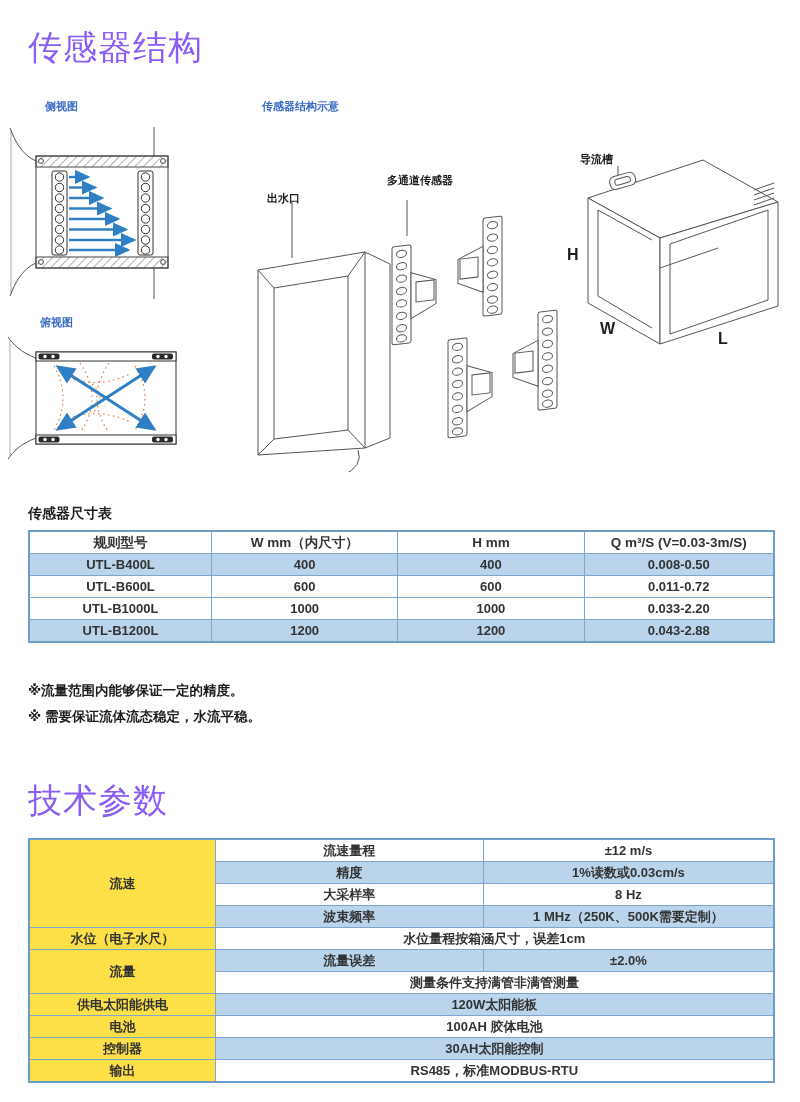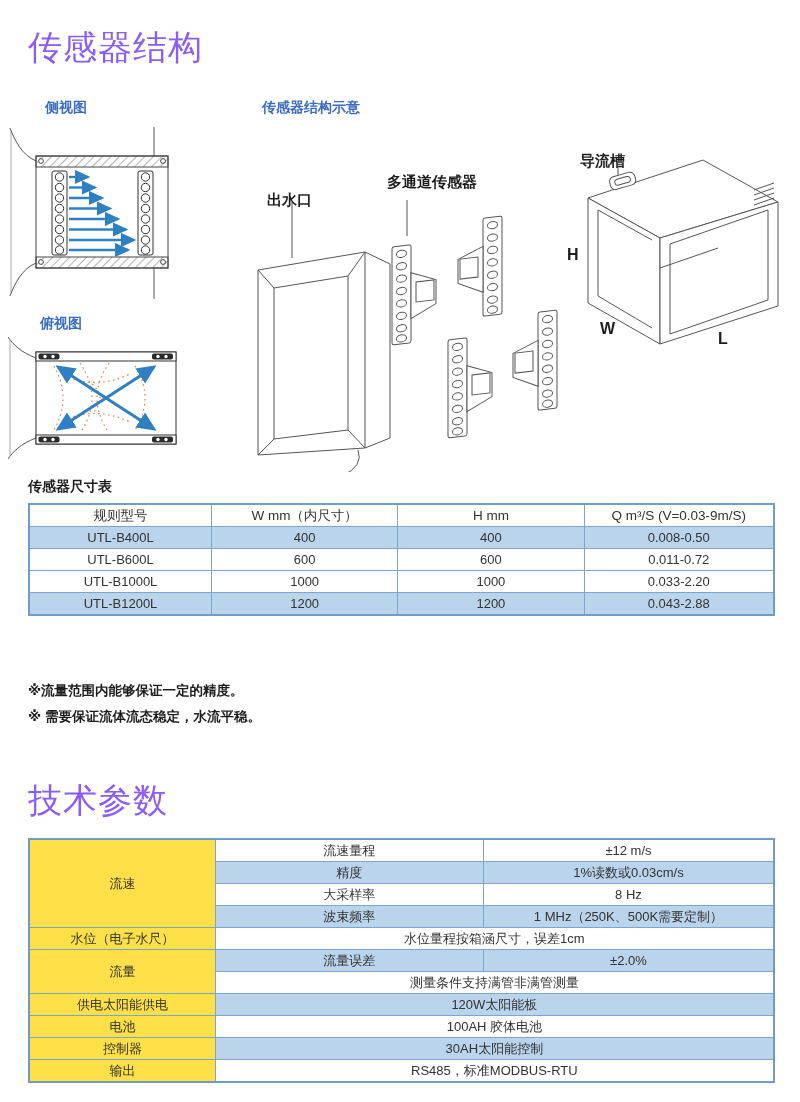--- a/index.html
+++ b/index.html
@@ -1,26 +1,26 @@
 <!DOCTYPE html>
 <html><head>
 <meta charset="utf-8">
 <style>
   html,body{margin:0;padding:0;background:#ffffff;}
   .page{position:relative;width:800px;height:1102px;background:#ffffff;overflow:hidden;
         font-family:"Liberation Sans","DejaVu Sans",sans-serif;color:#222;}
   .abs{position:absolute;}
   .sec-title{font-size:34px;font-weight:normal;color:#8b5cf6;letter-spacing:1px;}
-  .fig-label-blue{font-size:14px;font-weight:bold;color:#3a6cc3;}
-  .fig-label-black{font-size:15px;font-weight:bold;color:#1d1d1d;}
+  .fig-label-blue{font-size:11px;font-weight:bold;color:#3a6cc3;}
+  .fig-label-black{font-size:11px;font-weight:bold;color:#1d1d1d;}
   .dim-label{font-size:16px;font-weight:bold;color:#1d1d1d;}
   .tbl-title{font-size:14px;font-weight:bold;color:#1d1d1d;margin:0 0 7px 0;}
   table.spec{border-collapse:collapse;width:747px;table-layout:fixed;border:2px solid #6f9dc9;}
   table.spec td,table.spec th{border:1px solid #7ea6cd;height:21px;text-align:center;
-      font-size:13px;font-weight:normal;color:#333;padding:0 4px;overflow:hidden;white-space:nowrap;}
+      font-size:13px;font-weight:bold;color:#333;padding:0 4px;overflow:hidden;white-space:nowrap;}
   table.spec th{font-size:13.5px;color:#333;}
   td.b,th.b{background:#b9d4eb;}
   td.lbl{background:#fde047;}
   .note{font-size:13.5px;font-weight:600;color:#1d1d1d;text-align:right;}
   svg{display:block;}
   .ln{stroke:#555;fill:none;stroke-width:1;}
   .thin{stroke:#888;fill:none;stroke-width:0.7;}
 </style>
 </head>
 <body>
@@ -197,35 +197,35 @@
       <rect x="57" y="29.5" width="16" height="6" rx="3" fill="#fff" stroke="#555"></rect>
     </g>
     <g stroke="#555">
       <line x1="196" y1="42" x2="216" y2="35"></line>
       <line x1="196" y1="47" x2="216" y2="40"></line>
       <line x1="196" y1="52" x2="216" y2="45"></line>
       <line x1="196" y1="57" x2="216" y2="50"></line>
     </g>
   </svg>
 
-  <div class="abs" style="left:28px;top:478px;width:747px;">
+  <div class="abs" style="left:28px;top:505px;width:747px;">
     <div class="tbl-title">传感器尺寸表</div>
     <table class="spec">
       <colgroup>
           <col style="width:24.5%">
           <col style="width:25%">
           <col style="width:25%">
           <col style="width:25.5%">
         </colgroup>
       <tbody>
           <tr>
         <th>规则型号</th>
         <th>W mm（内尺寸）</th>
         <th>H mm</th>
-        <th>Q m³/S (V=0.03-9m/S)</th>
+        <th>Q m³/S (V=0.03-3m/S)</th>
       </tr>
       <tr>
         <td class="b">UTL-B400L</td>
         <td class="b">400</td>
         <td class="b">400</td>
         <td class="b">0.008-0.50</td>
       </tr>
       <tr>
         <td>UTL-B600L</td>
         <td>600</td>

